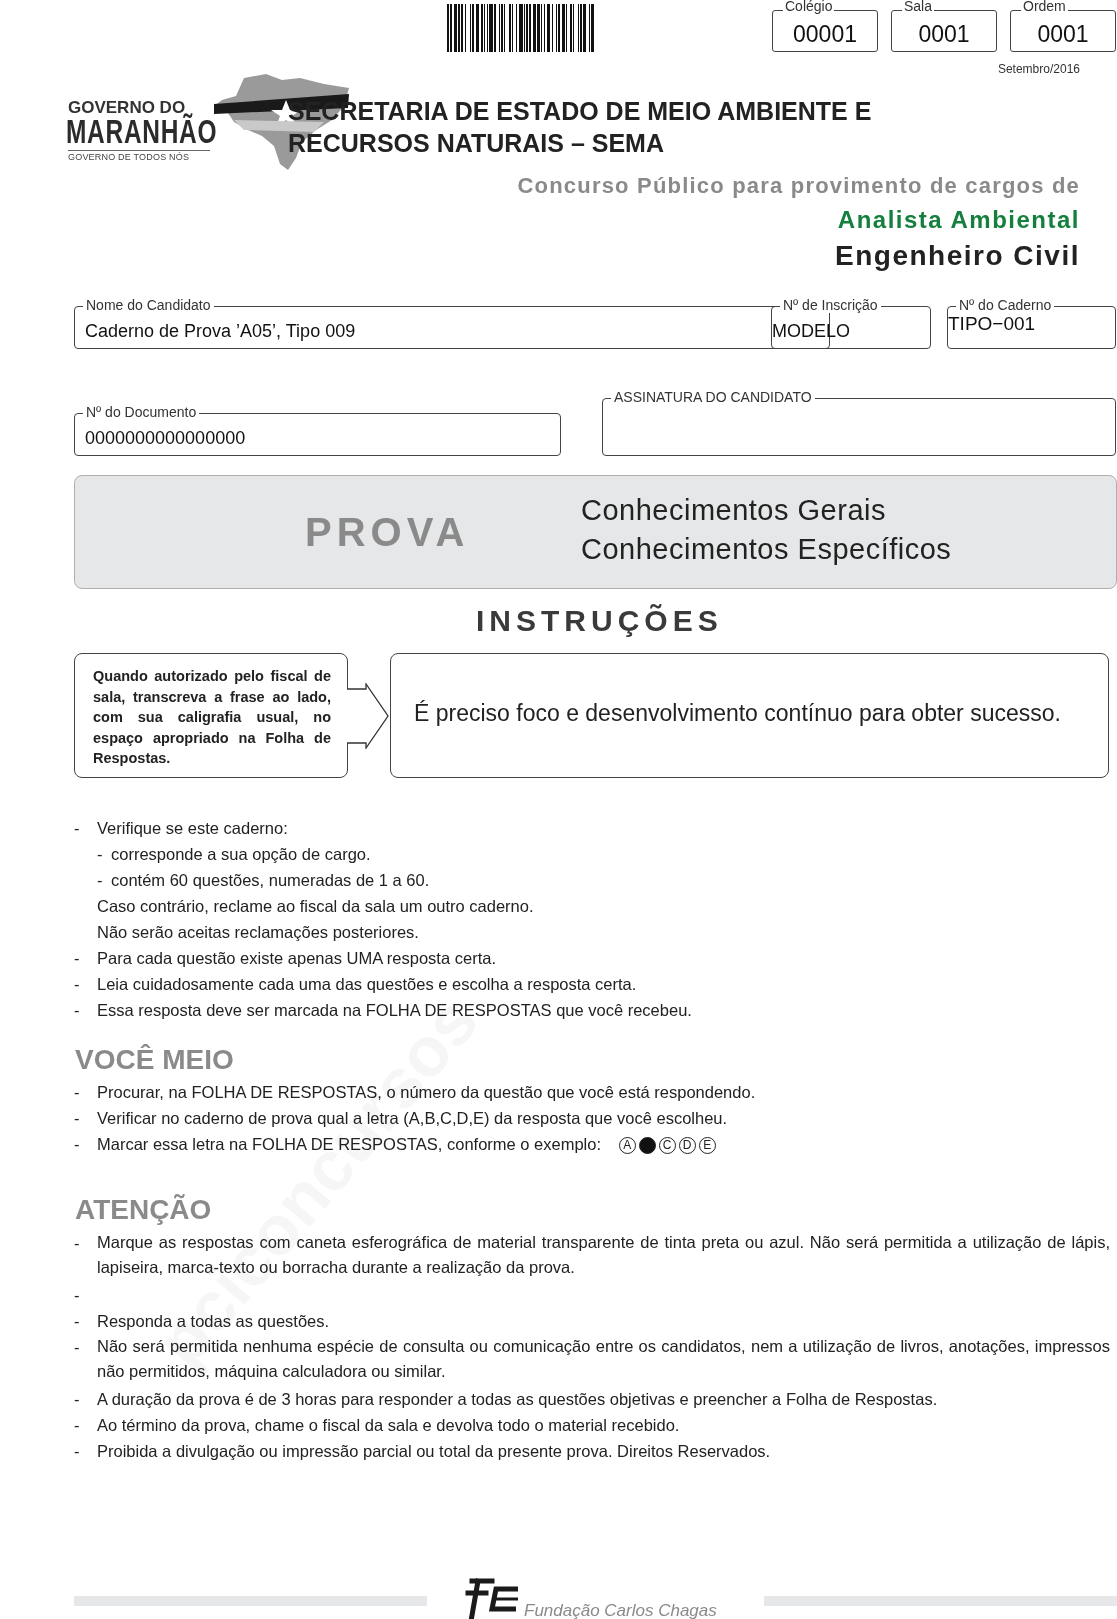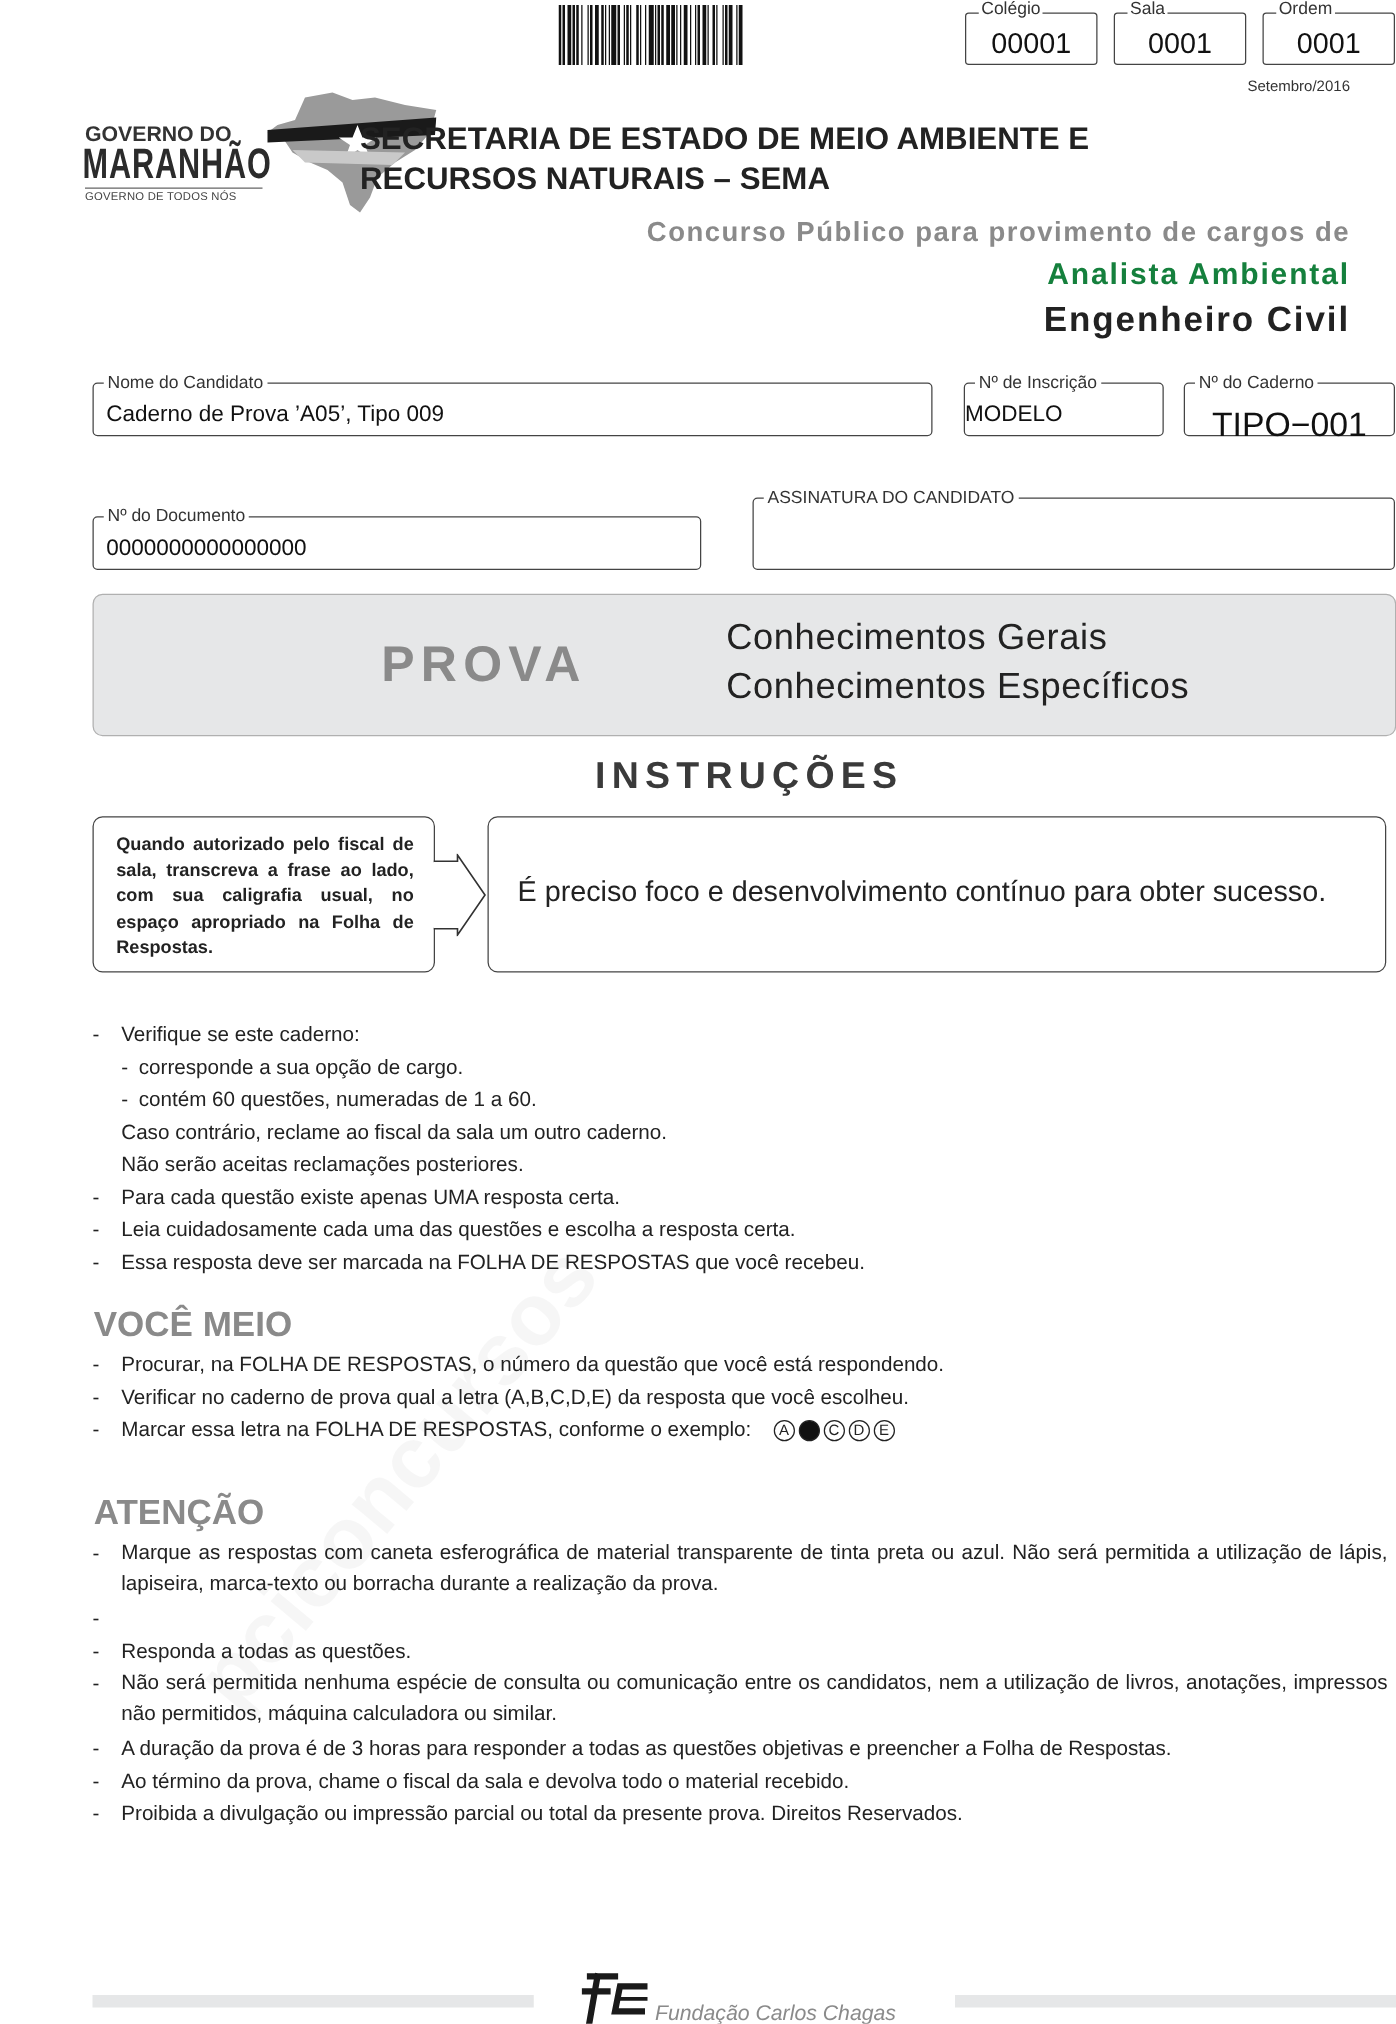--- a/index.html
+++ b/index.html
@@ -191,31 +191,31 @@
 
 <div id="secretaria" class="abs">
   <div>SECRETARIA DE ESTADO DE MEIO AMBIENTE E</div>
   <div>RECURSOS NATURAIS – SEMA</div>
 </div>
 
 <div id="concurso" class="abs">Concurso Público para provimento de cargos de</div>
 <div id="cargo1" class="abs">Analista Ambiental</div>
 <div id="cargo2" class="abs">Engenheiro Civil</div>
 
-<div class="field" style="left:74px; top:306px; width:672px; height:43px;">
+<div class="field" style="left:74px; top:306px; width:756px; height:43px;">
   <span class="legend">Nome do Candidato</span>
   <span class="val" style="top:14px;">Caderno de Prova ’A05’, Tipo 009</span>
 </div>
 <div class="field" style="left:771px; top:306px; width:160px; height:43px;">
   <span class="legend">Nº de Inscrição</span>
   <span class="val" style="left:0; right:0; top:14px;">MODELO</span>
 </div>
 <div class="field" style="left:947px; top:306px; width:169px; height:43px;">
   <span class="legend">Nº do Caderno</span>
-  <span class="val" style="left:0; right:0; text-align:center; top:18px; font-size:27px;">TIPO−001</span>
+  <span class="val" style="left:0; right:0; text-align:left; top:6px; font-size:19px;">TIPO−001</span>
 </div>
 <div class="field" style="left:74px; top:413px; width:487px; height:43px;">
   <span class="legend">Nº do Documento</span>
   <span class="val" style="top:14px;">0000000000000000</span>
 </div>
 <div class="field" style="left:602px; top:398px; width:514px; height:58px;">
   <span class="legend">ASSINATURA DO CANDIDATO</span>
 </div>
 
 <div id="prova-box" class="abs"></div>

